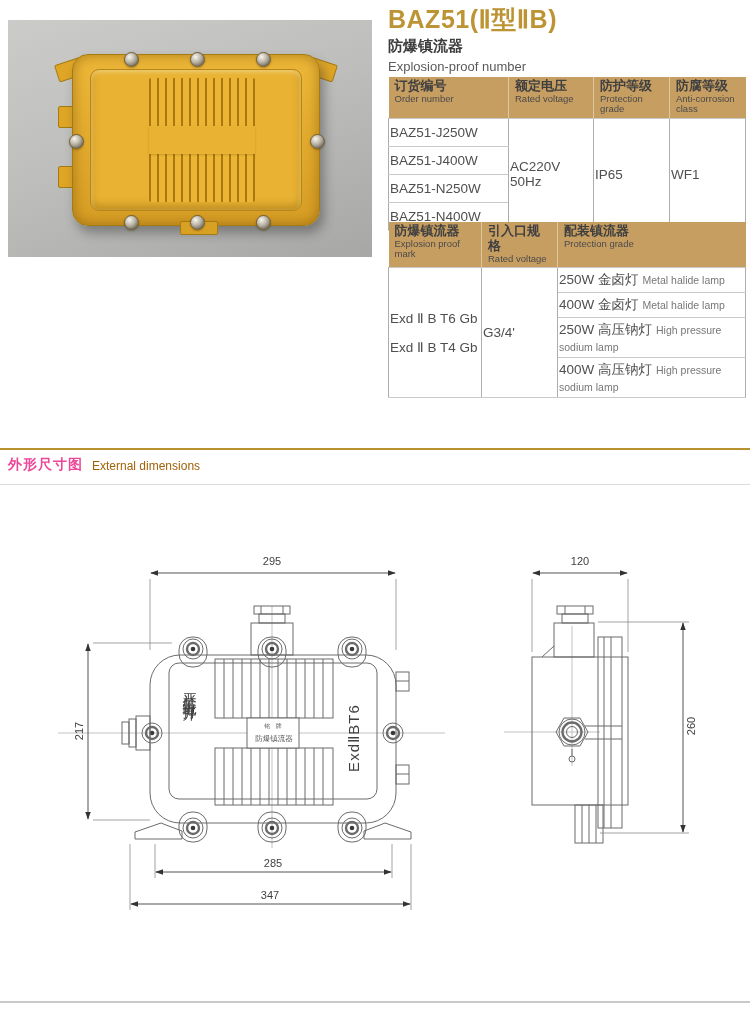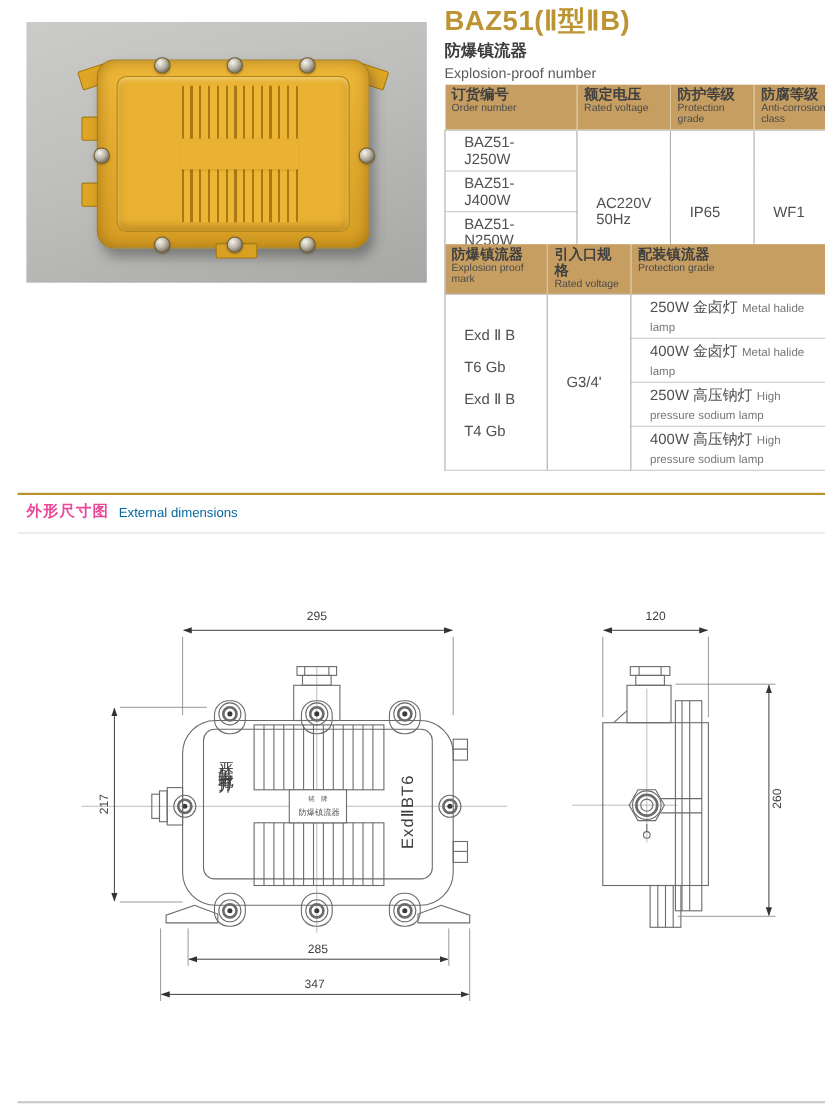--- a/index.html
+++ b/index.html
@@ -1,17 +1,17 @@
 <!DOCTYPE html>
 <html><head>
 <meta charset="utf-8">
 <style>
   html,body { margin:0; padding:0; }
   body { width:750px; height:1015px; background:#fff; font-family:"Liberation Sans", sans-serif; position:relative; overflow:hidden; }
-  .sheet { position:absolute; inset:0;margin-left:16px; }
+  .sheet { position:absolute; inset:0; }
 
   
   .photo { position:absolute; left:8px; top:20px; width:364px; height:237px;
            background:linear-gradient(160deg,#cbcbc9 0%,#bebebc 45%,#a7a7a5 100%); }
   .device { position:absolute; left:64px; top:34px; width:248px; height:172px; }
   .flange { position:absolute; inset:0; background:linear-gradient(180deg,#eeb838,#d79e24);
             border:1px solid #a57a12; border-radius:16px;
             box-shadow:inset 0 0 14px rgba(110,70,0,.5), 4px 7px 11px rgba(55,55,55,.45); }
   .lid { position:absolute; left:18px; right:18px; top:15px; bottom:15px; background:#e9b232;
          border:1px solid #b5861a; border-radius:9px;
@@ -41,30 +41,30 @@
   
   table.dtable { position:absolute; border-collapse:collapse; width:357px; table-layout:fixed; }
   .t1 { left:388px; top:77px; }
   .t2 { left:388px; top:222px; }
   .dtable th { background:#c79e62; text-align:left; padding:2px 6px 3px; vertical-align:top;
                border-right:1px solid #ddc99f; }
   .dtable th:last-child { border-right:none; }
   .hcn { font-size:13px; font-weight:bold; color:#404040; line-height:1.15; }
   .hen { font-size:9.5px; font-weight:normal; color:#4a4a4a; line-height:1.1; }
   .dtable td { border:1px solid #adadad; border-top-color:#c9c9c9; border-bottom-color:#c9c9c9;
-               font-size:13.5px; color:#4f4f4f; padding:3px 17px; background:#fff; vertical-align:middle; }
+               font-size:13.5px; color:#4f4f4f; padding:3px 1px; background:#fff; vertical-align:middle; }
   .t1 td { height:21px; }
   .t2 td { height:17px; }
   .lamp-en { font-size:10.5px; color:#777; margin-left:4px; }
   .mark-cell div { line-height:2.15; }
 
   
   .rule-gold { position:absolute; left:0; top:448px; width:750px; height:2px; background:#b8922e; }
   .sec-cn { position:absolute; left:8px; top:456px; font-size:14px; font-weight:bold; color:#ec4899; letter-spacing:1px; }
-  .sec-en { position:absolute; left:92px; top:459px; font-size:12px; color:#0369a1; }
+  .sec-en { position:absolute; left:92px; top:459px; font-size:12px; color:#a16207; }
   .rule-light { position:absolute; left:0; top:484px; width:750px; height:1px; background:#dcdcdc; }
   .rule-bottom { position:absolute; left:0; top:1001px; width:750px; height:2px; background:#c9c9c9; }
 
   
   svg.drawing { position:absolute; left:0; top:500px; }
   .drawing line, .drawing rect, .drawing circle, .drawing polygon, .drawing path
         { fill:none; stroke:#6b6b6b; stroke-width:1; }
   .drawing .dim { stroke:#3f3f3f; stroke-width:0.9; }
   .drawing .ext { stroke:#8a8a8a; stroke-width:0.8; }
   .drawing .cl  { stroke:#9a9a9a; stroke-width:0.6; }

